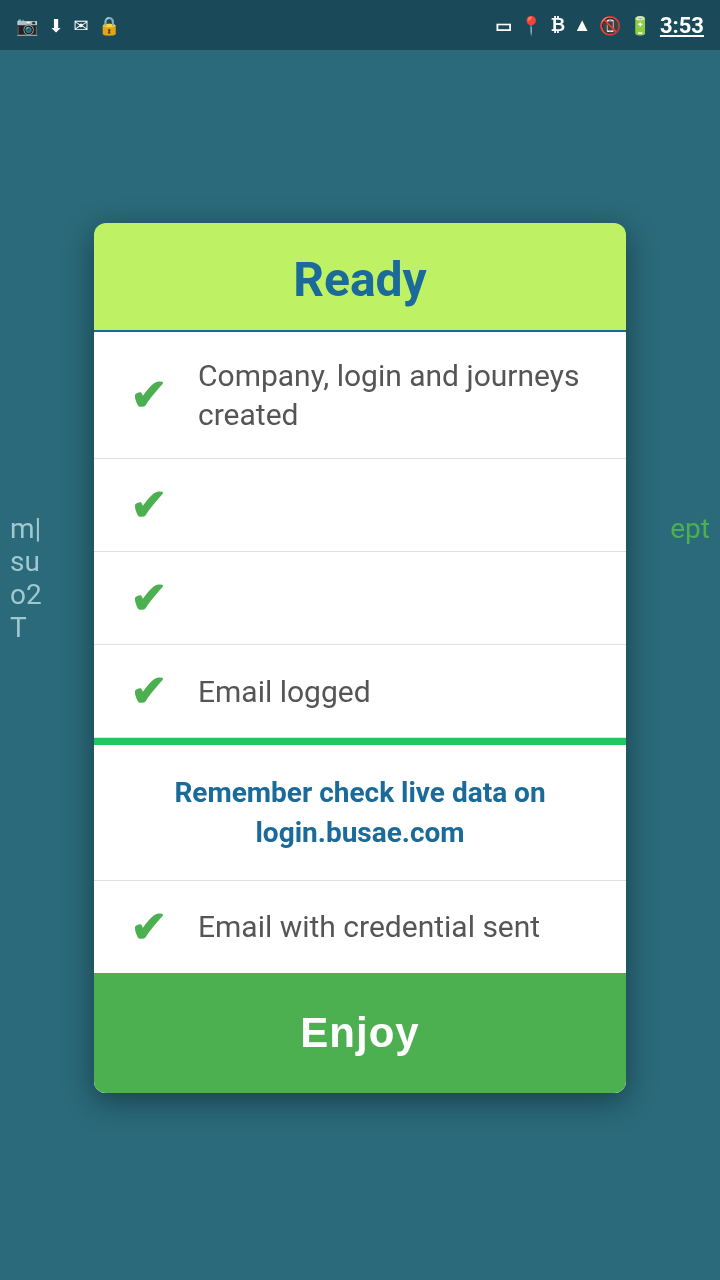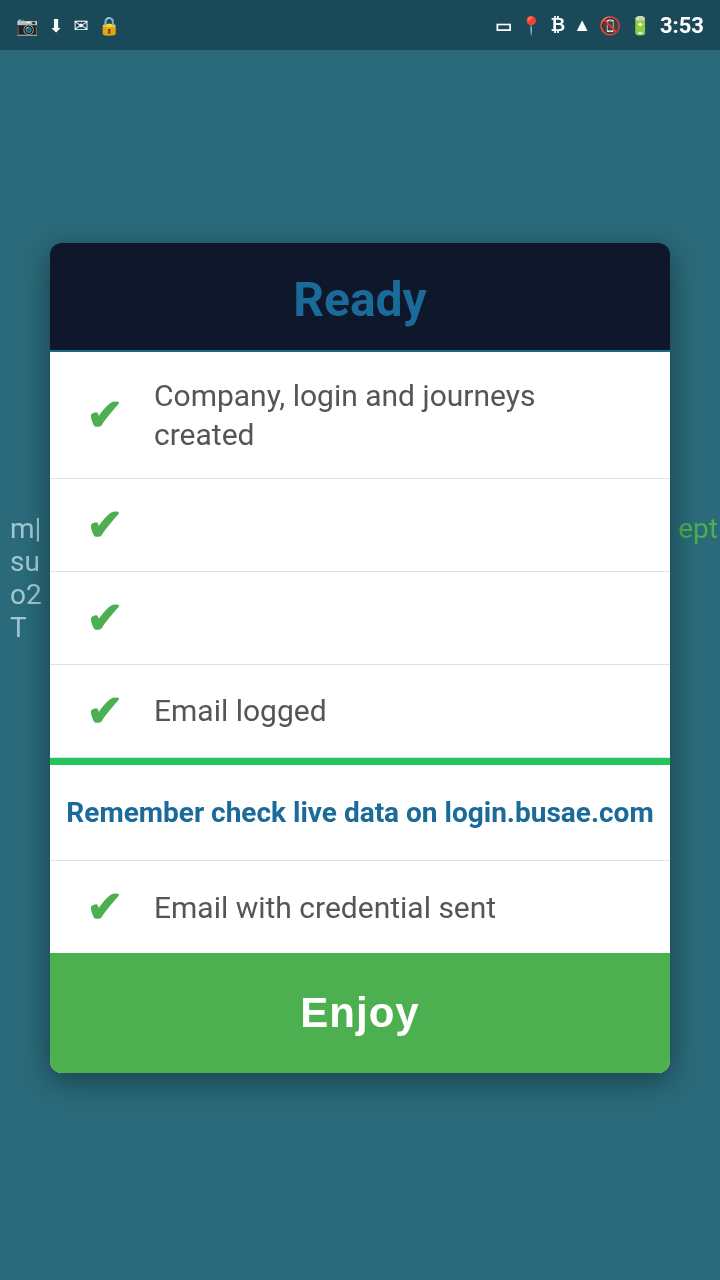--- a/index.html
+++ b/index.html
@@ -50,29 +50,30 @@
 
     .status-icon {
       color: white;
       font-size: 18px;
     }
 
     .status-time {
       color: white;
       font-size: 22px;
       font-weight: bold;
+      text-decoration: underline;
     }
 
     
     .dialog {
       position: relative;
       z-index: 10;
-      background: #0f172a;
+      background: #bef264;
       border-radius: 12px;
-      width: 620px;
+      width: 532px;
       overflow: hidden;
       margin-top: 36px;
       box-shadow: 0 8px 30px rgba(0,0,0,0.4);
     }
 
     .dialog-header {
       padding: 28px 20px 22px;
       text-align: center;
       border-bottom: 2px solid #1a6a8a;
     }
@@ -148,21 +149,21 @@
       position: absolute;
       left: 10px;
       top: 40%;
       color: #a0c8d0;
       font-size: 28px;
       z-index: 1;
     }
 
     .bg-text-right {
       position: absolute;
-      right: 2px;
+      right: 10px;
       top: 40%;
       color: #4caf50;
       font-size: 28px;
       z-index: 1;
     }
   </style>
 </head>
 <body>
 
 <div class="status-bar">

